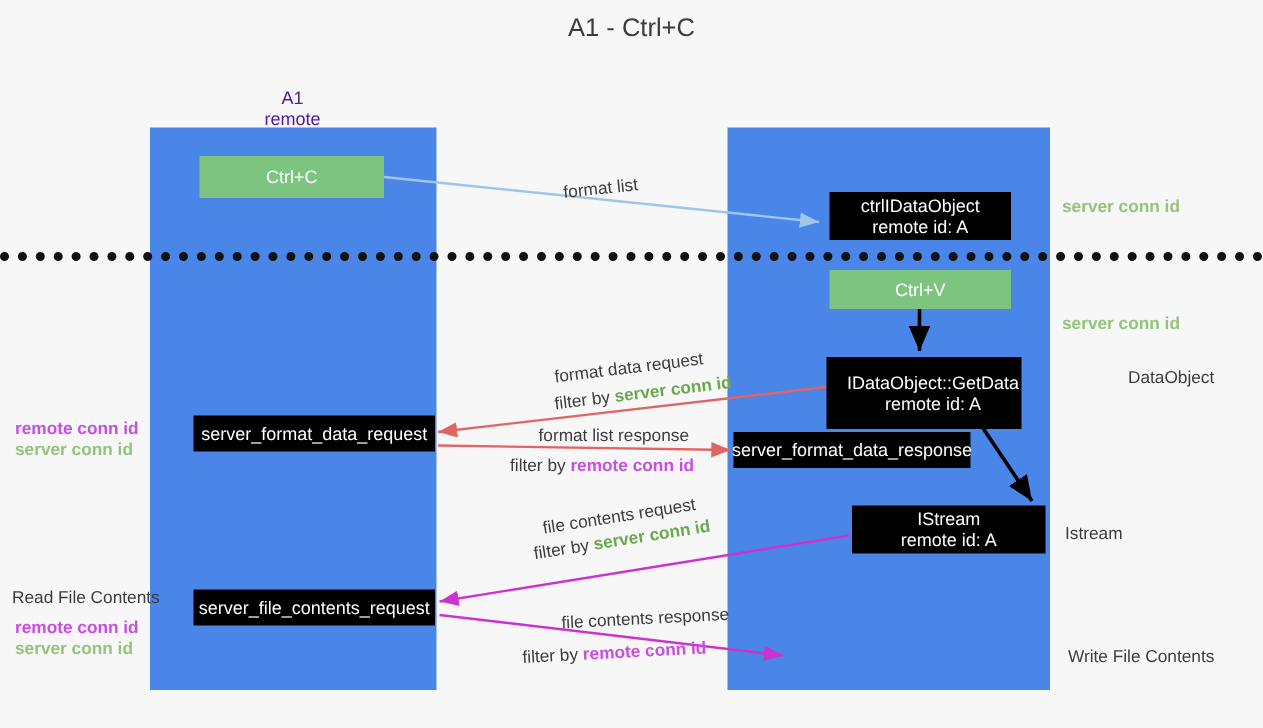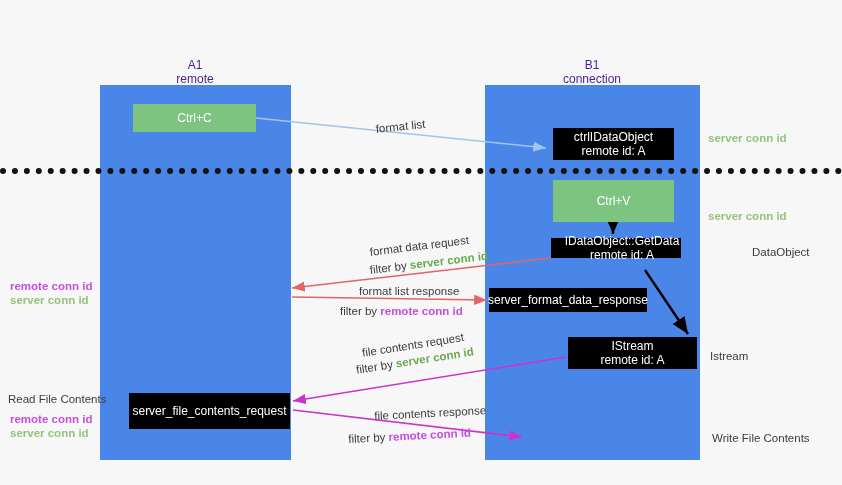--- a/index.html
+++ b/index.html
@@ -50,32 +50,29 @@
   }
 
   svg.arrows{position:absolute;left:0;top:0;width:842px;height:485px;overflow:visible;}
 </style>
 </head>
 <body>
 
 <div id="stage">
 
   <div class="title">
+    <div>A1 - Ctrl+C</div>
   </div>
 
   <div class="lane" style="left:100px;top:85px;width:191px;height:375px;"></div>
   <div class="lane" style="left:485px;top:85px;width:215px;height:375px;"></div>
 
   <div class="col-head" style="left:140px;top:58px;width:110px;">
     <span>A1</span>
     <span class="ln2">remote</span>
-  </div>
-  <div class="col-head" style="left:537px;top:58px;width:110px;">
-    <span>B1</span>
-    <span class="ln2">connection</span>
   </div>
 
   <svg class="arrows" viewBox="0 0 842 485">
     <defs>
       <marker id="ah-blue" markerWidth="9" markerHeight="9" refX="8" refY="3.2" orient="auto">
         <path d="M0,0 L8,3.2 L0,6.4 z" fill="#9fc5e8"></path>
       </marker>
       <marker id="ah-red" markerWidth="9" markerHeight="9" refX="8" refY="3.2" orient="auto">
         <path d="M0,0 L8,3.2 L0,6.4 z" fill="#e06666"></path>
       </marker>
@@ -104,40 +101,43 @@
 
   <div class="node green" style="left:133px;top:104px;width:123px;height:28px;">
     <span>Ctrl+C</span>
   </div>
 
   <div class="node orange" style="left:553px;top:128px;width:121px;height:32px;">
     <span>ctrlIDataObject</span>
     <span class="l2">remote id: A</span>
   </div>
 
-  <div class="node green" style="left:553px;top:180px;width:121px;height:42px;">
+  <div class="node green" style="left:553px;top:180px;width:121px;height:26px;">
     <span>Ctrl+V</span>
   </div>
 
-  <div class="node orange" style="left:551px;top:238px;width:130px;height:20px;padding-left:12px;">
+  <div class="node orange" style="left:551px;top:238px;width:130px;height:48px;padding-left:12px;">
     <span>IDataObject::GetData</span>
     <span class="l2">remote id: A</span>
   </div>
 
+  <div class="node orange" style="left:129px;top:277px;width:161px;height:24px;">
+    <span>server_format_data_request</span>
+  </div>
 
   <div class="node orange" style="left:489px;top:288px;width:158px;height:24px;">
     <span>server_format_data_response</span>
   </div>
 
   <div class="node orange" style="left:568px;top:337px;width:129px;height:32px;">
     <span>IStream</span>
     <span class="l2">remote id: A</span>
   </div>
 
-  <div class="node orange" style="left:129px;top:393px;width:161px;height:36px;">
+  <div class="node orange" style="left:129px;top:393px;width:161px;height:24px;">
     <span>server_file_contents_request</span>
   </div>
 
 
   <div class="lbl rot" style="left:375px;top:122px;transform:rotate(-6deg);">
     <span>format list</span>
   </div>
 
   <div class="lbl rot" style="left:369px;top:245px;transform:rotate(-7deg);">
     <span>format data request</span>

